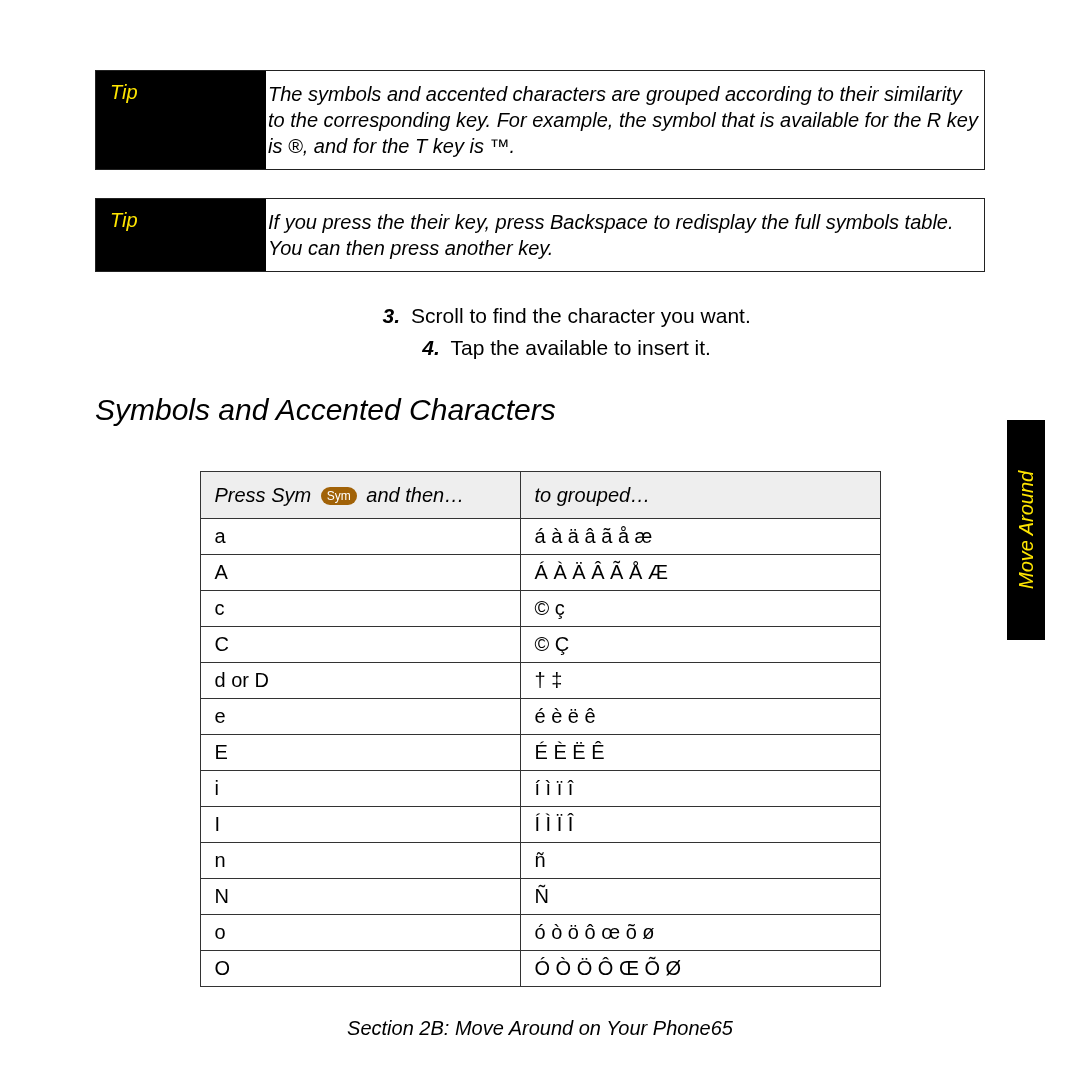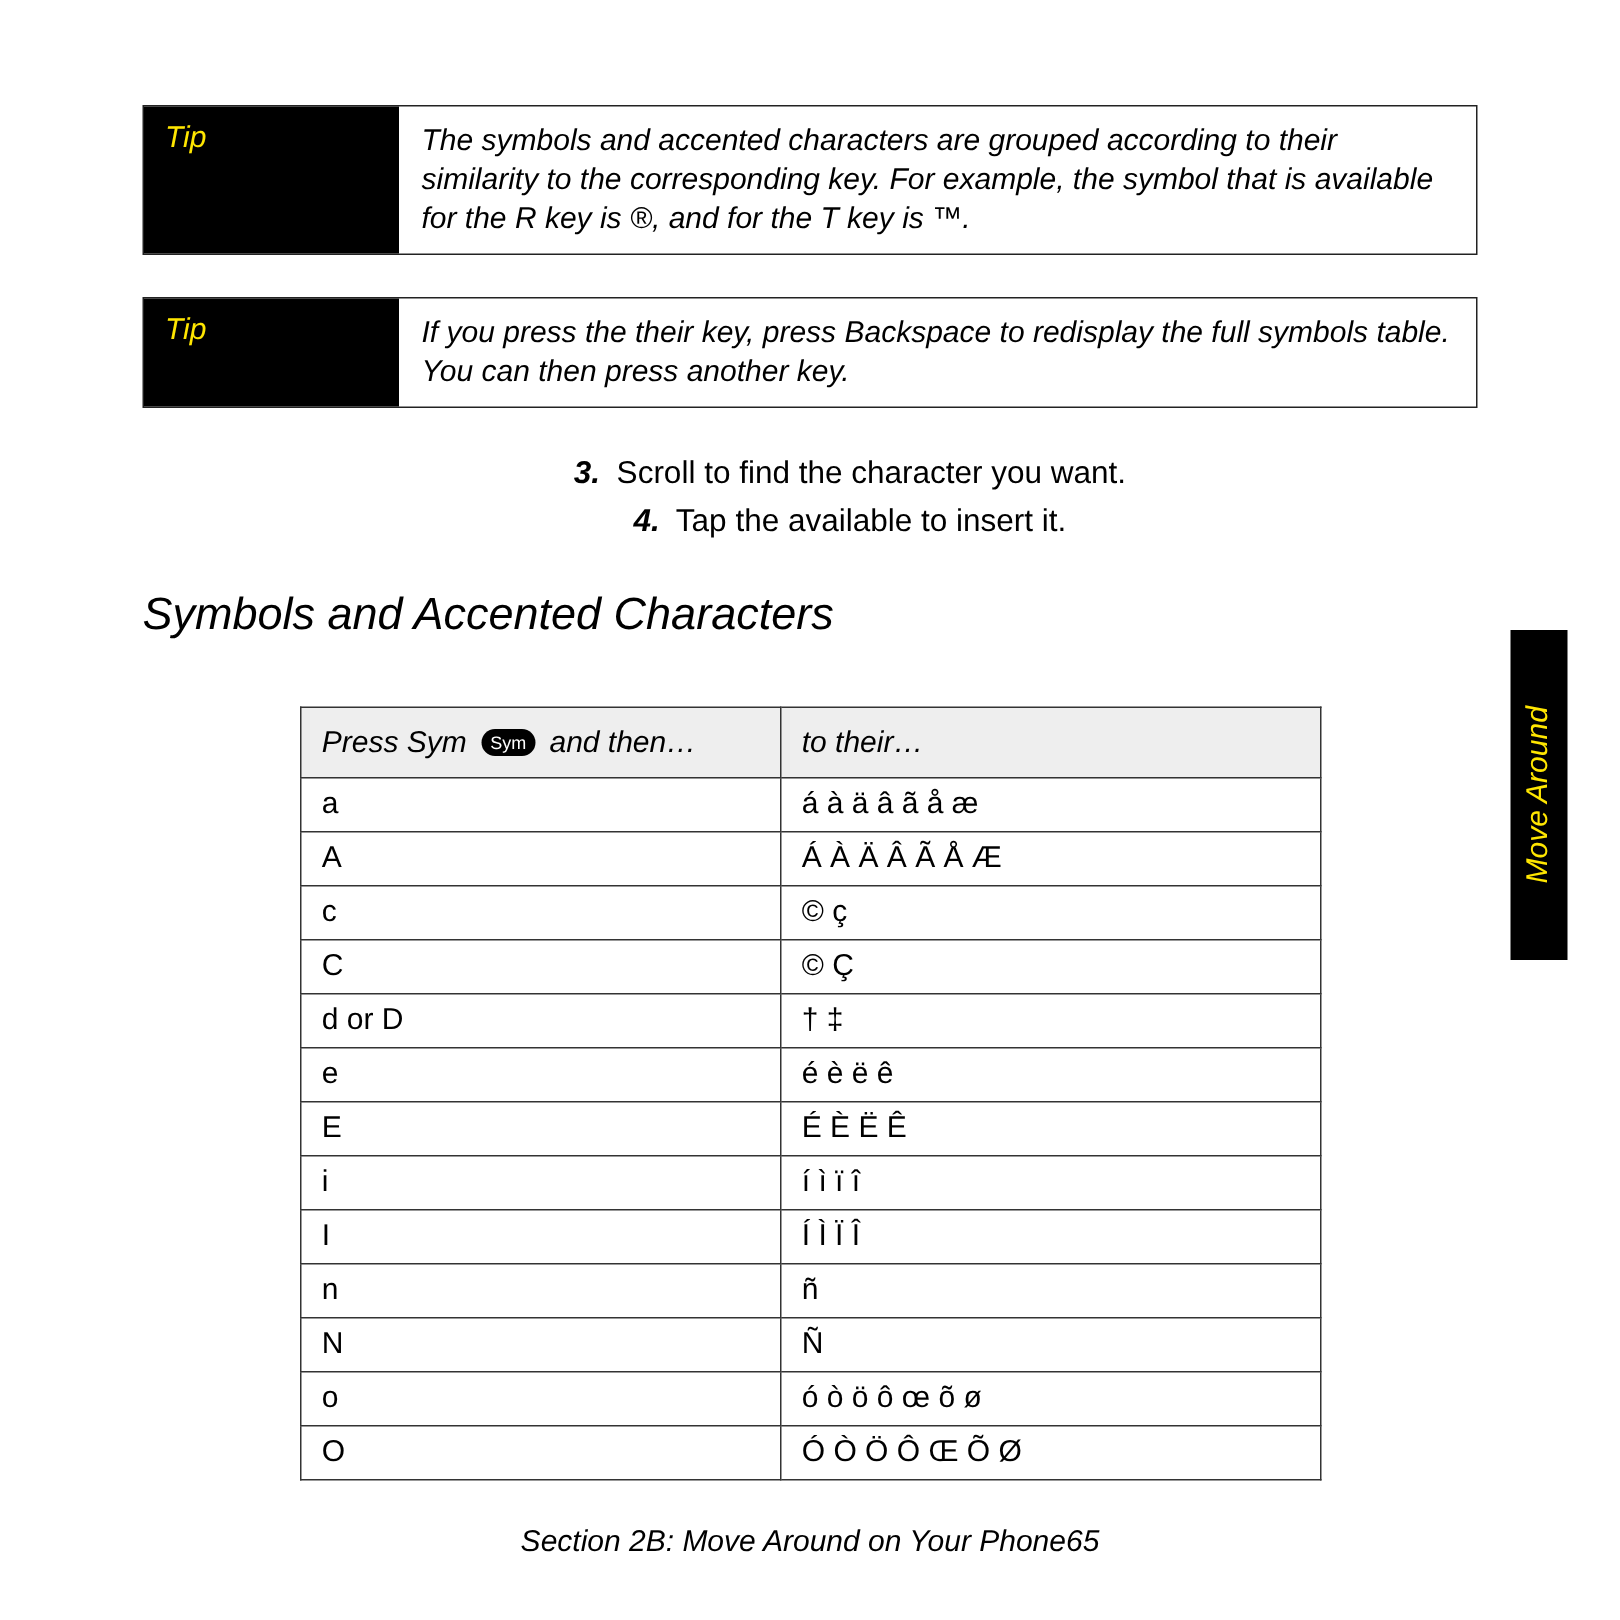--- a/index.html
+++ b/index.html
@@ -29,21 +29,21 @@
     color: #ffe600;
     font-style: italic;
     font-size: 20px;
     width: 170px;
     flex: 0 0 170px;
     padding: 10px 14px;
     box-sizing: border-box;
   }
   .tip-right {
     flex: 1;
-    padding: 10px 15px;
+    padding: 10px 2px;
     font-style: italic;
     font-size: 20px;
     line-height: 1.3;
   }
   .bold-inline { font-weight: normal; font-style: italic; }
   .steps {
     margin: 12px 0 30px 48px;
     list-style: none;
     padding: 0;
   }
@@ -80,21 +80,21 @@
     vertical-align: middle;
   }
   table.symbols th {
     background: #eee;
     font-weight: normal;
     font-style: italic;
     height: 34px;
   }
   .sym-pill {
     display: inline-block;
-    background: #000000;
+    background: #a16207;
     color: #fff;
     font-size: 12px;
     font-style: normal;
     padding: 2px 6px;
     border-radius: 10px;
     vertical-align: middle;
     margin: 0 4px;
   }
   .side-tab {
     position: absolute;
@@ -156,21 +156,21 @@
   <table class="symbols">
     <colgroup>
         <col class="left">
         <col class="right">
       </colgroup>
     <thead>
       <tr>
         <th>
           <span>Press Sym </span><span class="sym-pill">Sym</span><span> and then…</span>
         </th>
-        <th>to their…</th>
+        <th>to grouped…</th>
       </tr>
     </thead>
     <tbody>
       <tr>
           <td>a</td>
           <td>á à ä â ã å æ</td>
         </tr>
       <tr>
           <td>A</td>
           <td>Á À Ä Â Ã Å Æ</td>

